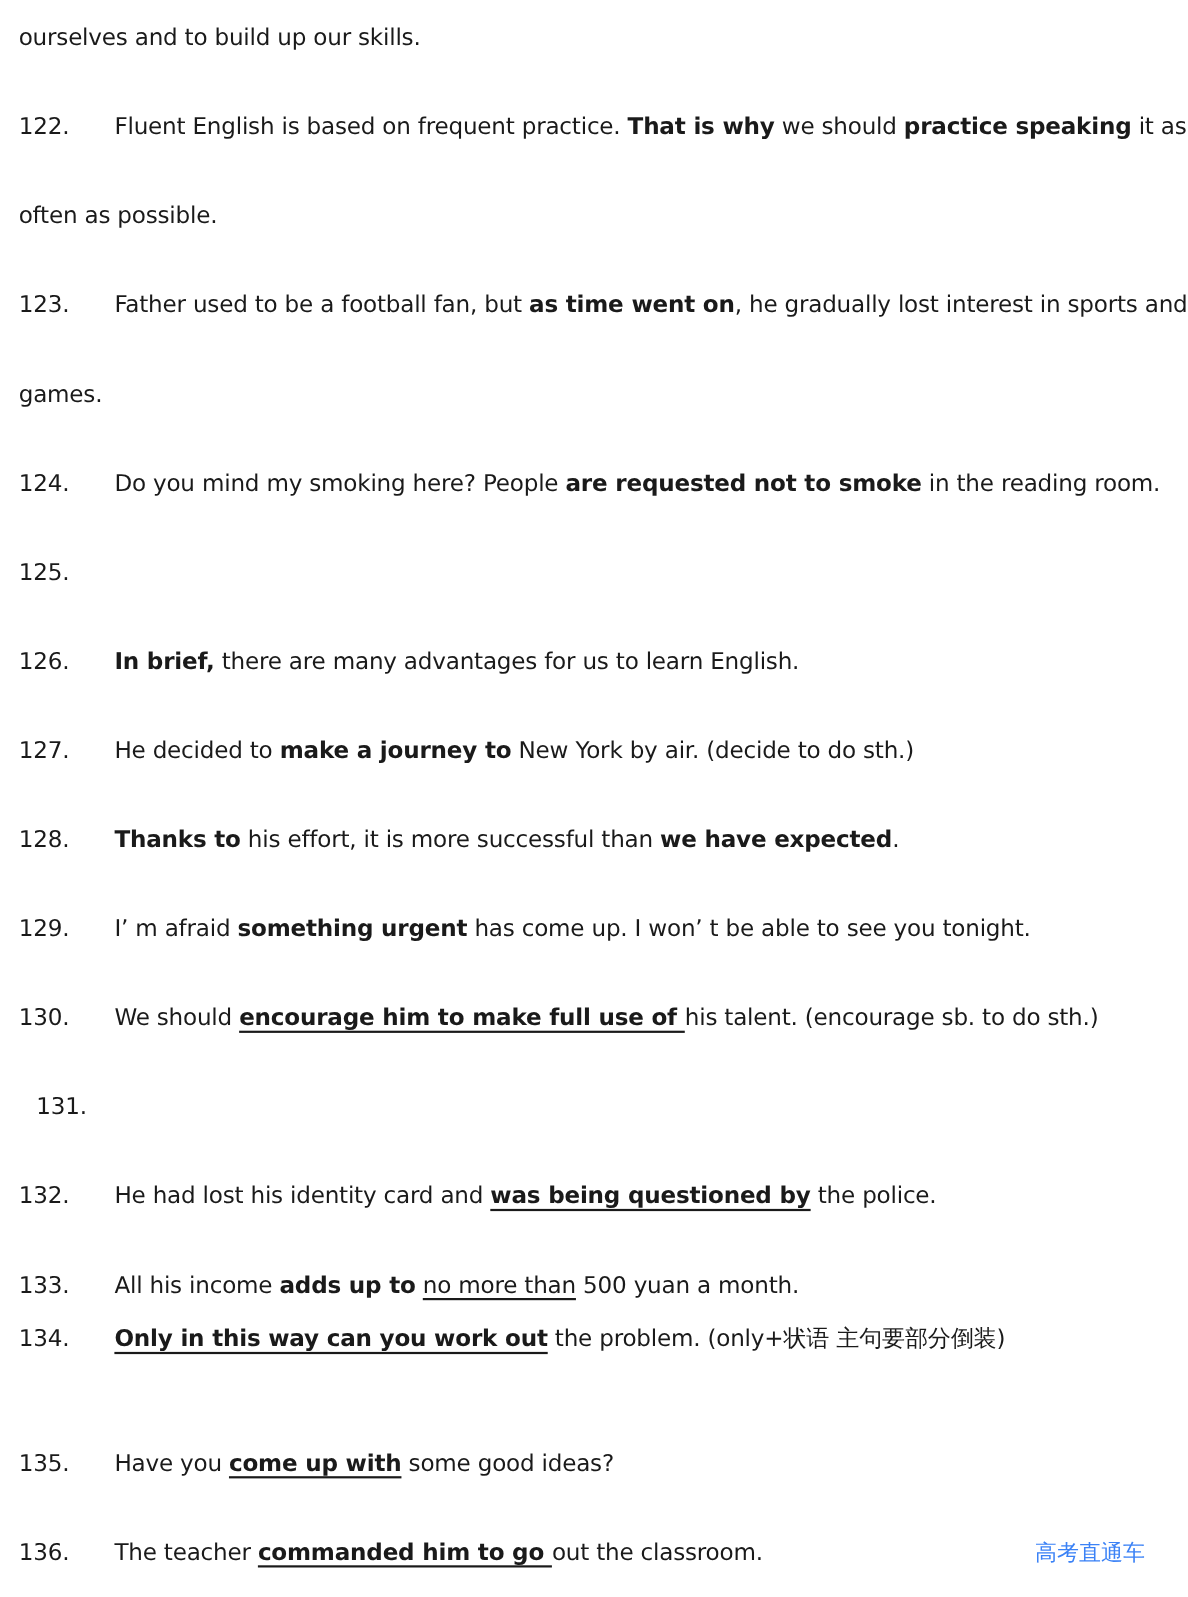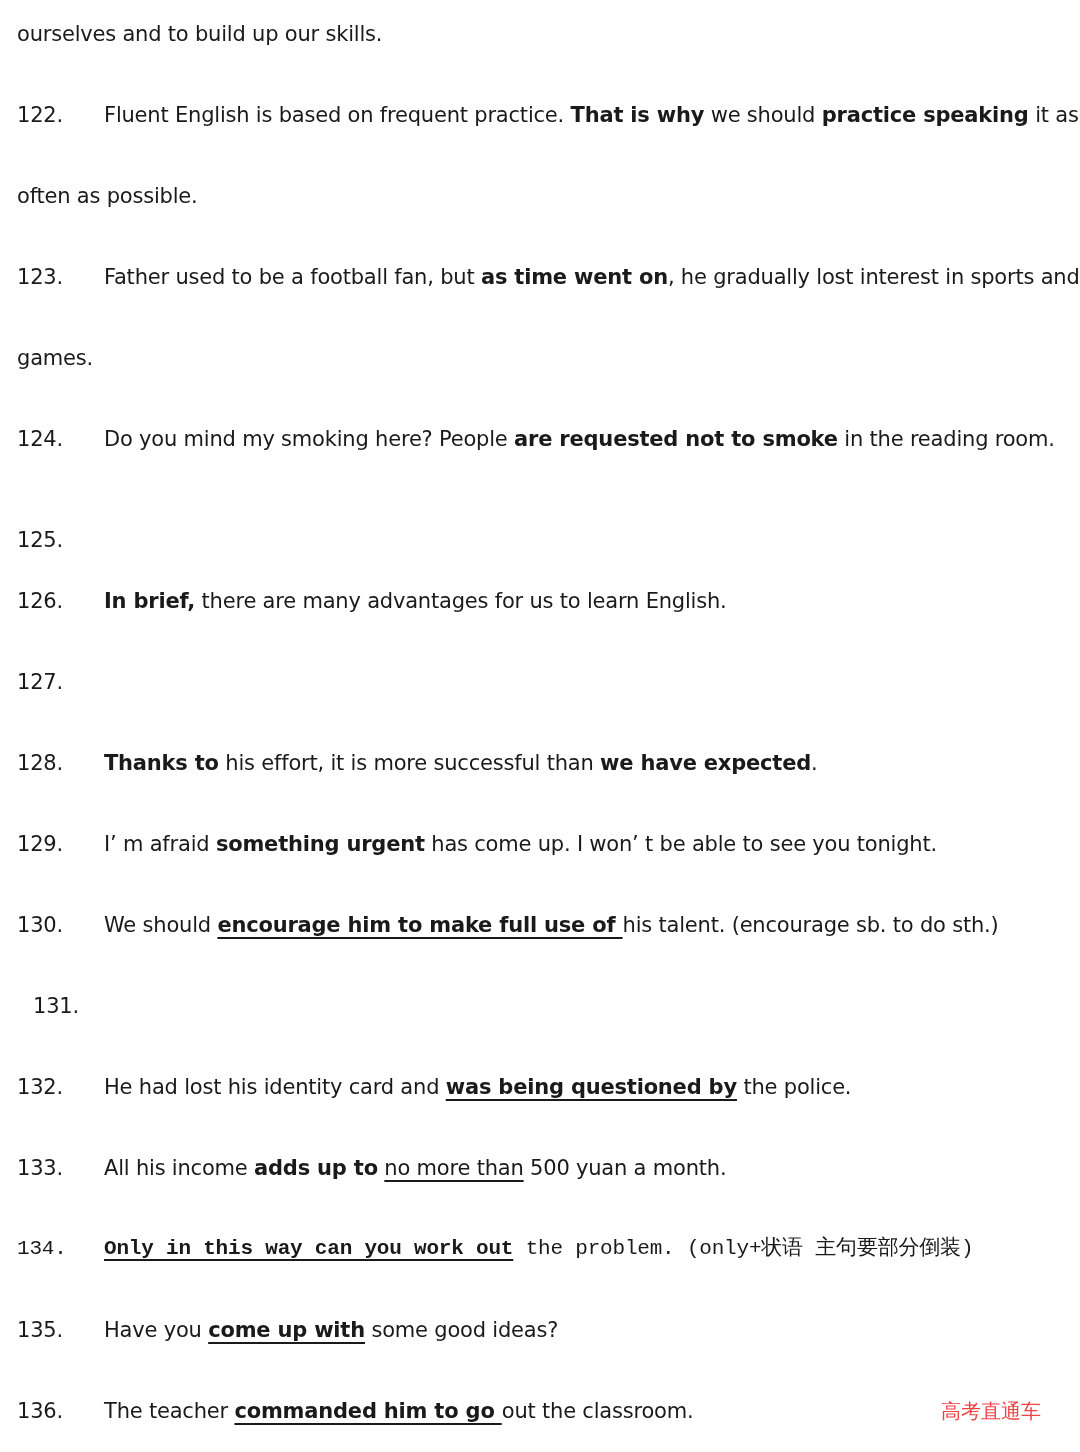--- a/index.html
+++ b/index.html
@@ -10,21 +10,21 @@
   }
   .line {
     position: absolute; left: 17px; white-space: nowrap;
     font-size: 21px; line-height: 30px; letter-spacing: -0.2px;
   }
   .num { position: absolute; left: 17px; width: 80px; }
   .txt { position: absolute; left: 104px; white-space: nowrap; }
   b { font-weight: bold; }
   u { text-decoration: underline; text-decoration-thickness: 2px; text-underline-offset: 5px; margin-top: 23px; }
   .watermark {
-    position: absolute; left: 941px; top: 1396px; font-size: 20px; color: #ef4444;
+    position: absolute; left: 941px; top: 1396px; font-size: 20px; color: #3b82f6;
     line-height: 30px;
   }
 </style>
 </head>
 <body>
 
 <div id="doc">
   <div class="line" style="top:19px">ourselves and to build up our skills.</div>
 <div class="line" style="top: 100px; left: 0px; width: 1080px; height: 30px;">
       <span class="num">122.</span>
@@ -33,29 +33,30 @@
     <div class="line" style="top: 181px;">often as possible.</div>
     <div class="line" style="top: 262px; left: 0px; width: 1080px; height: 30px;">
       <span class="num">123.</span>
       <span class="txt">Father used to be a football fan, but <b>as time went on</b>, he gradually lost interest in sports and</span>
     </div>
     <div class="line" style="top: 343px;">games.</div>
     <div class="line" style="top: 424px; left: 0px; width: 1080px; height: 30px;">
       <span class="num">124.</span>
       <span class="txt">Do you mind my smoking here? People <b>are requested not to smoke</b> in the reading room.</span>
     </div>
-    <div class="line" style="top: 505px; left: 0px; width: 920px; height: 30px; margin-top: 20px;">
+    <div class="line" style="top: 505px; left: 0px; width: 920px; height: 30px;">
       <span class="num">125.</span>
     </div>
     <div class="line" style="top: 586px; left: 0px; width: 1080px; height: 30px; padding-left: 40px;">
       <span class="num">126.</span>
       <span class="txt"><b>In brief,</b> there are many advantages for us to learn English.</span>
     </div>
     <div class="line" style="top: 667px; left: 0px; width: 1080px; height: 30px;">
       <span class="num">127.</span>
+      <span class="txt">He decided to <b>make a journey to</b> New York by air. (decide to do sth.)</span>
     </div>
     <div class="line" style="top: 748px; left: 0px; width: 1080px; height: 30px;">
       <span class="num">128.</span>
       <span class="txt"><b>Thanks to</b> his effort, it is more successful than <b>we have expected</b>.</span>
     </div>
     <div class="line" style="top: 829px; left: 0px; width: 1080px; height: 30px;">
       <span class="num">129.</span>
       <span class="txt">I’ m afraid <b>something urgent</b> has come up. I won’ t be able to see you tonight.</span>
     </div>
     <div class="line" style="top: 910px; left: 0px; width: 1080px; height: 30px;">
@@ -66,21 +67,21 @@
       <span class="num">131.</span>
     </div>
     <div class="line" style="top: 1072px; left: 0px; width: 1080px; height: 30px;">
       <span class="num">132.</span>
       <span class="txt">He had lost his identity card and <u><b>was being questioned by</b></u> the police.</span>
     </div>
     <div class="line" style="top: 1153px; left: 0px; width: 1080px; height: 30px;">
       <span class="num">133.</span>
       <span class="txt">All his income <b>adds up to</b> <u>no more than</u> 500 yuan a month.</span>
     </div>
-    <div class="line" style="top: 1234px; left: 0px; width: 867px; height: 30px; font-family: Liberation Mono, monospace;">
+    <div class="line" style="top: 1202px; left: 0px; width: 867px; height: 30px;">
       <span class="num">134.</span>
       <span class="txt"><u><b>Only in this way can you work out</b></u> the problem. (only+状语  主句要部分倒装)</span>
     </div>
     <div class="line" style="top: 1315px; left: 0px; width: 1080px; height: 30px;">
       <span class="num">135.</span>
       <span class="txt">Have you <u><b>come up with</b></u> some good ideas?</span>
     </div>
     <div class="line" style="top: 1396px; left: 0px; width: 1080px; height: 30px;">
       <span class="num">136.</span>
       <span class="txt">The teacher <u><b>commanded him to go </b></u>out the classroom.</span>

